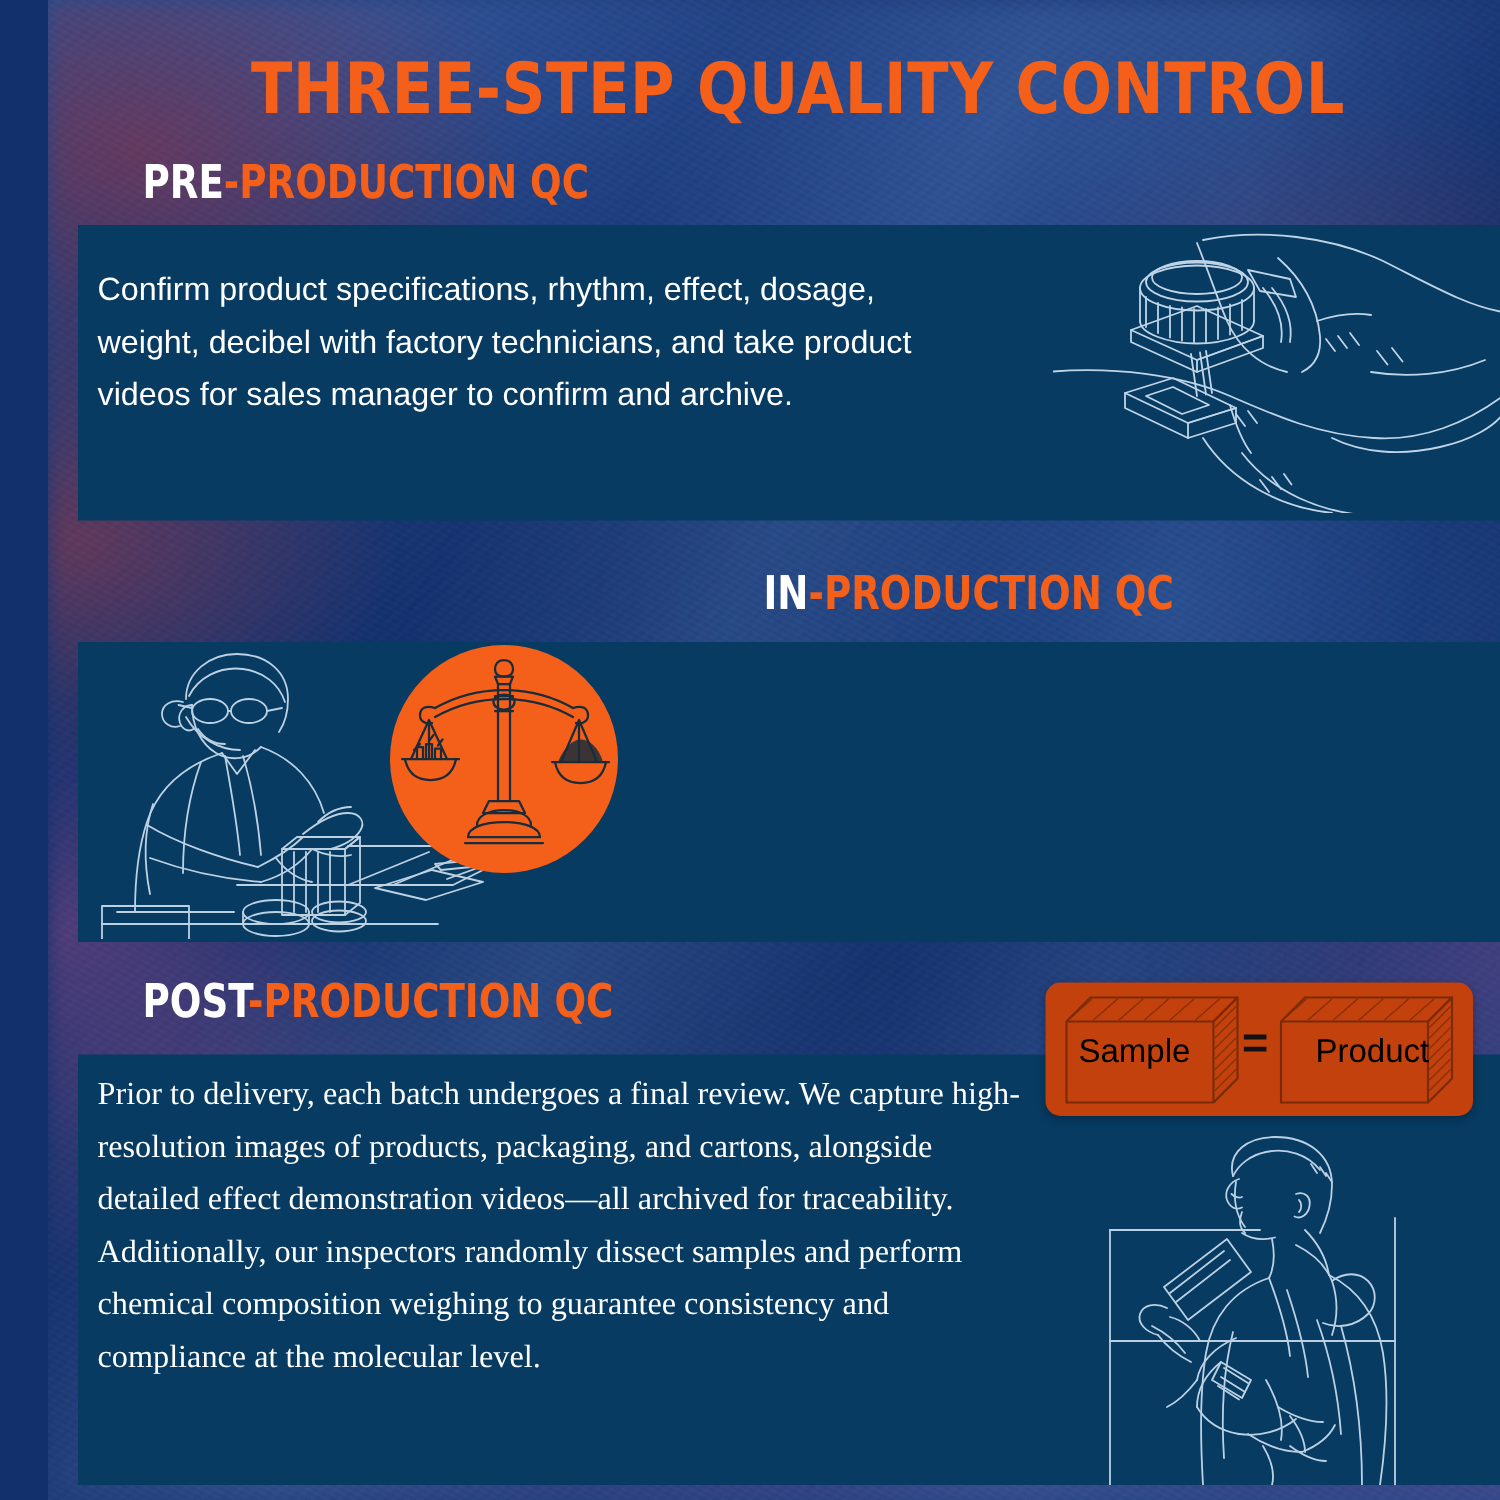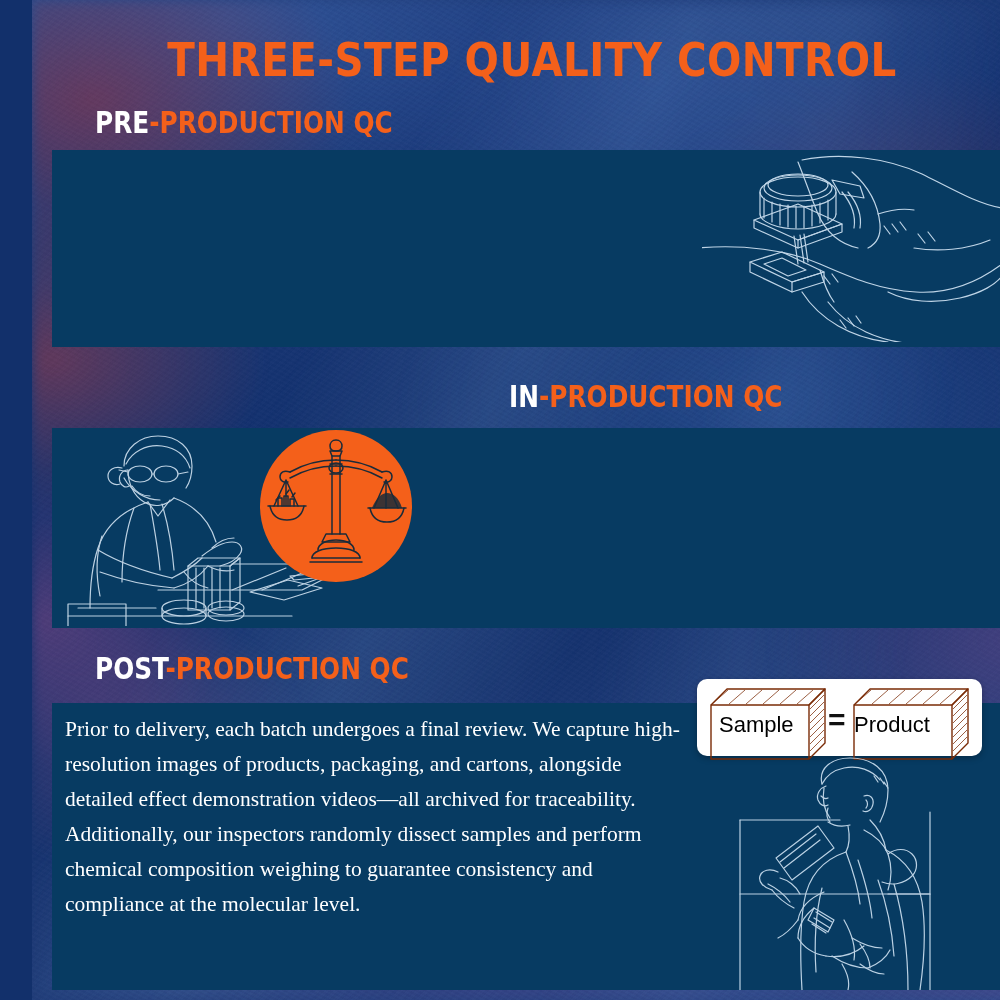--- a/index.html
+++ b/index.html
@@ -88,56 +88,57 @@
   
   .art{position:absolute;pointer-events:none;}
   #art1{left:670px;top:152px;width:300px;height:190px;}
   #art2{left:30px;top:430px;width:390px;height:196px;}
   #art3{left:660px;top:752px;width:320px;height:238px;}
 
   .scale-circle{position:absolute;left:228px;top:430px;width:152px;height:152px;}
 
   
   #sample-badge{
-    position:absolute;left:665px;top:679px;width:285px;height:77px;
-    background:#ffffff;border-radius:10px;
+    position:absolute;left:665px;top:655px;width:285px;height:89px;
+    background:#c2410c;border-radius:10px;
     box-shadow:0 2px 6px rgba(0,0,0,.28);
   }
   #sample-badge svg{display:block;}
   .eqsign{
     position:absolute;left:131px;top:24px;
     font-family:"Liberation Sans", sans-serif;
     font-weight:bold;font-size:30px;color:#111;
   }
   .boxlabel{
     position:absolute;
     font-family:"Liberation Sans", sans-serif;
     font-size:22px;color:#000;
   }
   #lbl-sample{left:22px;top:33px;}
-  #lbl-product{left:157px;top:33px;}
+  #lbl-product{left:157px;top:33px;padding-left:23px;}
 </style>
 </head>
 <body>
 
 <div id="stage">
 
   <div class="bg base"></div>
   <div class="bg blobs"></div>
   <div class="bg sheen"></div>
   <div class="bg grain"></div>
 
   <div class="title">THREE-STEP QUALITY CONTROL</div>
 
   <div class="heading" id="h1">
     <span class="w">PRE</span><span class="o">-PRODUCTION QC</span>
   </div>
 
   <div class="panel" id="p1"></div>
 
+  <div class="body-text" id="t1">Confirm product specifications, rhythm, effect, dosage, weight, decibel with factory technicians, and take product videos for sales manager to confirm and archive.</div>
 
   <svg class="art" id="art1" viewBox="0 0 300 190">
     <g fill="none" stroke="#cfe2f2" stroke-width="1.2" stroke-linecap="round" stroke-linejoin="round" opacity=".92">
 
       <path d="M-4,96 C40,92 86,98 118,112 C150,126 178,138 214,140 C246,142 276,130 300,112"></path>
       <path d="M100,8 C140,0 186,6 220,22 C252,38 276,52 300,56"></path>
       <path d="M96,10 C104,30 110,48 116,62 C124,80 138,92 156,96"></path>
       <path d="M150,20 C166,34 176,52 178,72 C179,84 174,92 166,96"></path>
       <path d="M176,62 C188,58 200,56 212,58"></path>
 

